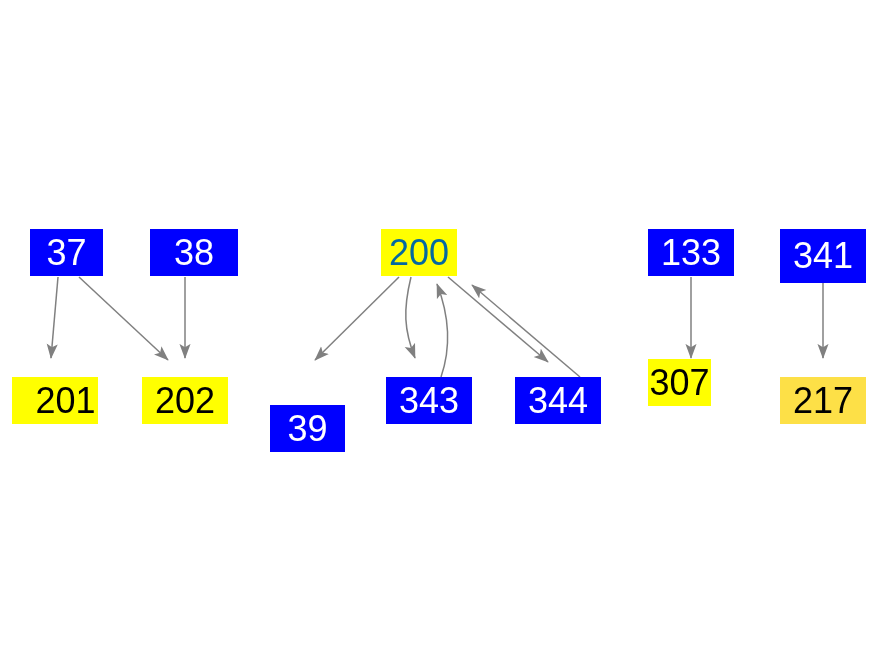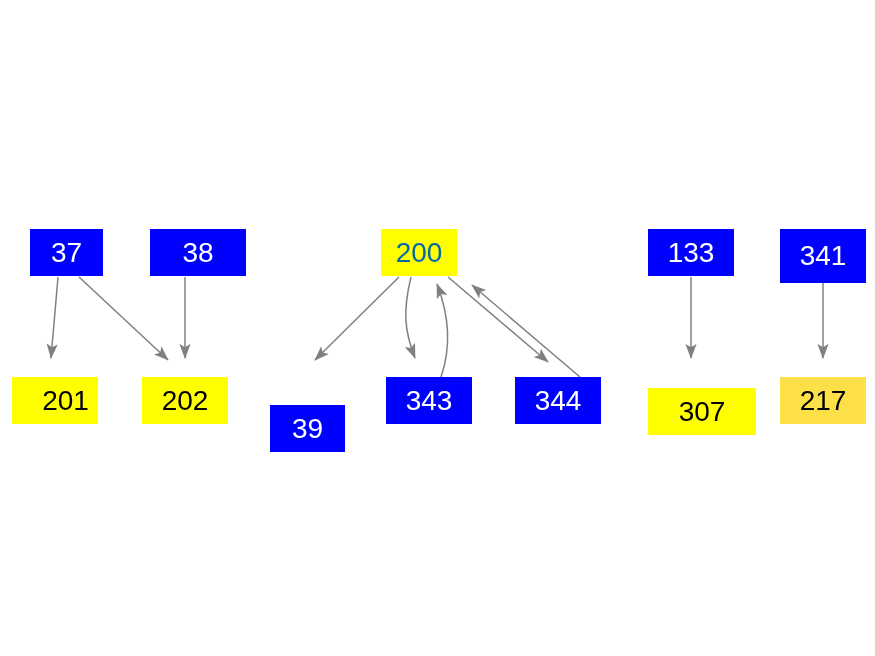--- a/index.html
+++ b/index.html
@@ -22,21 +22,21 @@
     width: 875px;
     height: 656px;
     pointer-events: none;
   }
   .node {
     position: absolute;
     box-sizing: border-box;
     display: flex;
     align-items: center;
     justify-content: center;
-    font-size: 28px;
+    font-size: 36px;
     line-height: 1;
     letter-spacing: 0px;
     z-index: 2;
   }
   .node-label {
     display: block;
   }
 </style>
 </head>
 <body>
@@ -70,21 +70,21 @@
 
       <path d="M 691,277 L 691,358" fill="none" stroke="#808080" stroke-width="1.5" marker-end="url(#arrowhead)"></path>
 
       <path d="M 823,277 L 823,358" fill="none" stroke="#808080" stroke-width="1.5" marker-end="url(#arrowhead)"></path>
     </g>
   </svg>
 
   <div class="node" style="left: 30px; top: 229px; width: 73px; height: 47px; background: rgb(0, 0, 255); color: rgb(255, 255, 255);">
     <span class="node-label">37</span>
   </div>
-  <div class="node" style="left: 150px; top: 229px; width: 96px; height: 47px; background: rgb(0, 0, 255); color: rgb(255, 255, 255); justify-content: center;">
+  <div class="node" style="left: 150px; top: 229px; width: 88px; height: 47px; background: rgb(0, 0, 255); color: rgb(255, 255, 255); justify-content: center;">
     <span class="node-label">38</span>
   </div>
   <div class="node" style="left: 12px; top: 377px; width: 86px; height: 47px; background: rgb(255, 255, 0); color: rgb(0, 0, 0); padding-left: 21px;">
     <span class="node-label">201</span>
   </div>
   <div class="node" style="left: 142px; top: 377px; width: 86px; height: 47px; background: rgb(255, 255, 0); color: rgb(0, 0, 0);">
     <span class="node-label">202</span>
   </div>
   <div class="node" style="left: 381px; top: 229px; width: 76px; height: 47px; background: rgb(255, 255, 0); color: #0369a1;">
     <span class="node-label">200</span>
@@ -97,20 +97,20 @@
   </div>
   <div class="node" style="left: 515px; top: 377px; width: 86px; height: 47px; background: rgb(0, 0, 255); color: rgb(255, 255, 255); align-items: center;">
     <span class="node-label">344</span>
   </div>
   <div class="node" style="left: 648px; top: 229px; width: 86px; height: 47px; background: rgb(0, 0, 255); color: rgb(255, 255, 255);">
     <span class="node-label">133</span>
   </div>
   <div class="node" style="left: 780px; top: 229px; width: 86px; height: 54px; background: rgb(0, 0, 255); color: rgb(255, 255, 255);">
     <span class="node-label">341</span>
   </div>
-  <div class="node" style="left: 648px; top: 388px; width: 108px; height: 47px; background: rgb(255, 255, 0); color: rgb(0, 0, 0);">
+  <div class="node" style="left: 648px; top: 359px; width: 63px; height: 47px; background: rgb(255, 255, 0); color: rgb(0, 0, 0);">
     <span class="node-label">307</span>
   </div>
   <div class="node" style="left: 780px; top: 377px; width: 86px; height: 47px; background: #fde047; color: rgb(0, 0, 0);">
     <span class="node-label">217</span>
   </div>
 
 </div>
 
 </body></html>

